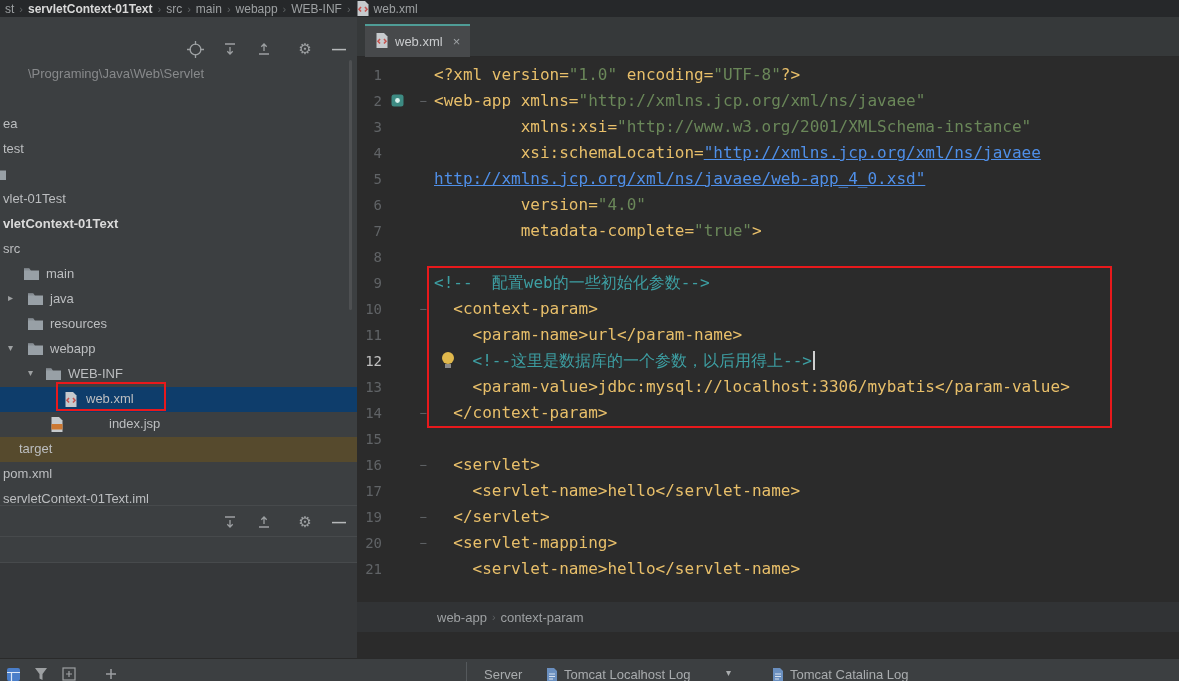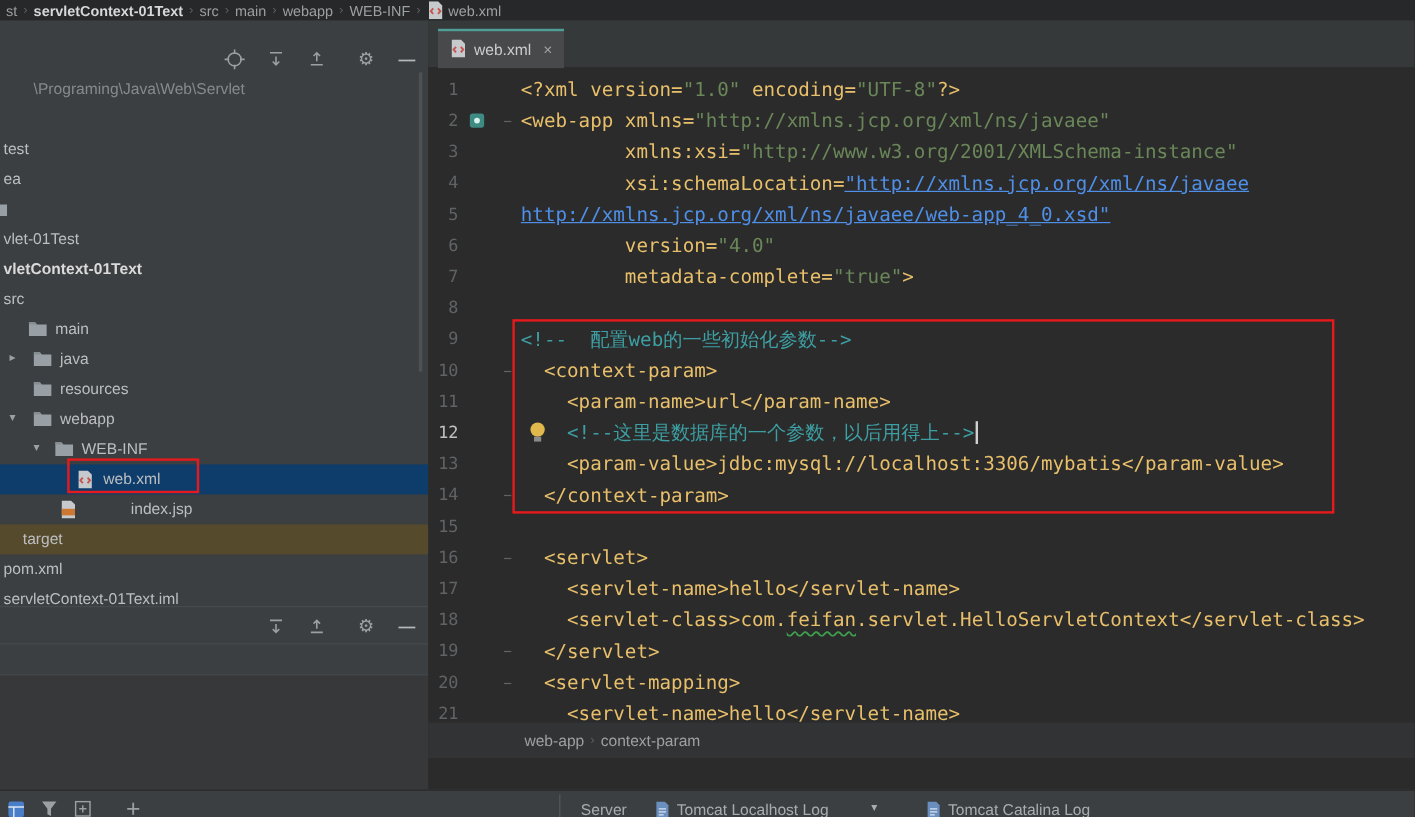--- a/index.html
+++ b/index.html
@@ -130,24 +130,24 @@
         </span>
         <span class="tb-icon" style="left: 295px; top: 6px;">⚙</span>
         <span class="tb-icon minus" style="left: 329px; top: 6px;">—</span>
       </div>
     <div class="tree" id="tree">
         <div class="trow">
           <span class="lbl dim" style="left: 3px;">\Programing\Java\Web\Servlet</span>
         </div>
         <div class="trow"></div>
         <div class="trow">
+          <span class="lbl" style="left: 3px;">ea</span>
+        </div>
+        <div class="trow">
           <span class="lbl" style="left: 3px;">test</span>
-        </div>
-        <div class="trow">
-          <span class="lbl" style="left: 3px;">ea</span>
         </div>
         <div class="trow">
           <span class="ticon" style="left: -9px;"><svg width="15" height="13" viewBox="0 0 15 13">
               <path fill="#98a0a6" d="M0 1.5h5.2l1.6 2H15V13H0z"></path>
               <path fill="#868d93" d="M0 1.5h5.2l1.6 2H0z"></path>
             </svg></span>
         </div>
         <div class="trow">
           <span class="lbl" style="left: 3px;">vlet-01Test</span>
         </div>
@@ -264,21 +264,20 @@
       <div class="line"><span class="ln">8</span><span class="gut"></span><span class="fold"></span><span class="code"></span></div>
       <div class="line"><span class="ln">9</span><span class="gut"></span><span class="fold"></span><span class="code"><span class="s-com">&lt;!--  配置web的一些初始化参数--&gt;</span></span></div>
       <div class="line"><span class="ln">10</span><span class="gut"></span><span class="fold">−</span><span class="code"><span class="s-tag">  &lt;context-param&gt;</span></span></div>
       <div class="line"><span class="ln">11</span><span class="gut"></span><span class="fold"></span><span class="code"><span class="s-tag">    &lt;param-name&gt;url&lt;/param-name&gt;</span></span></div>
       <div class="line"><span class="ln cur">12</span><span class="gut"></span><span class="fold"></span><span class="code"><span class="s-tag">    </span><span class="s-com">&lt;!--这里是数据库的一个参数，以后用得上--&gt;</span><span class="caret"></span><span class="bulb"></span></span></div>
       <div class="line"><span class="ln">13</span><span class="gut"></span><span class="fold"></span><span class="code"><span class="s-tag">    &lt;param-value&gt;jdbc:mysql://localhost:3306/mybatis&lt;/param-value&gt;</span></span></div>
       <div class="line"><span class="ln">14</span><span class="gut"></span><span class="fold">−</span><span class="code"><span class="s-tag">  &lt;/context-param&gt;</span></span></div>
       <div class="line"><span class="ln">15</span><span class="gut"></span><span class="fold"></span><span class="code"></span></div>
       <div class="line"><span class="ln">16</span><span class="gut"></span><span class="fold">−</span><span class="code"><span class="s-tag">  &lt;servlet&gt;</span></span></div>
       <div class="line"><span class="ln">17</span><span class="gut"></span><span class="fold"></span><span class="code"><span class="s-tag">    &lt;servlet-name&gt;hello&lt;/servlet-name&gt;</span></span></div>
-      <div class="line"><span class="ln">18</span><span class="gut"></span><span class="fold"></span><span class="code"><span class="s-tag">    &lt;servlet-class&gt;com.</span><span class="s-typo">feifan</span><span class="s-tag">.servlet.HelloServletContext&lt;/servlet-class&gt;</span></span></div>
       <div class="line"><span class="ln">19</span><span class="gut"></span><span class="fold">−</span><span class="code"><span class="s-tag">  &lt;/servlet&gt;</span></span></div>
       <div class="line"><span class="ln">20</span><span class="gut"></span><span class="fold">−</span><span class="code"><span class="s-tag">  &lt;servlet-mapping&gt;</span></span></div>
       <div class="line"><span class="ln">21</span><span class="gut"></span><span class="fold"></span><span class="code"><span class="s-tag">    &lt;servlet-name&gt;hello&lt;/servlet-name&gt;</span></span></div>
     </div>
 
   <div class="ebc" id="ebc">
       <span>web-app</span>
       <span class="bc-sep">›</span>
       <span>context-param</span>
     </div>

